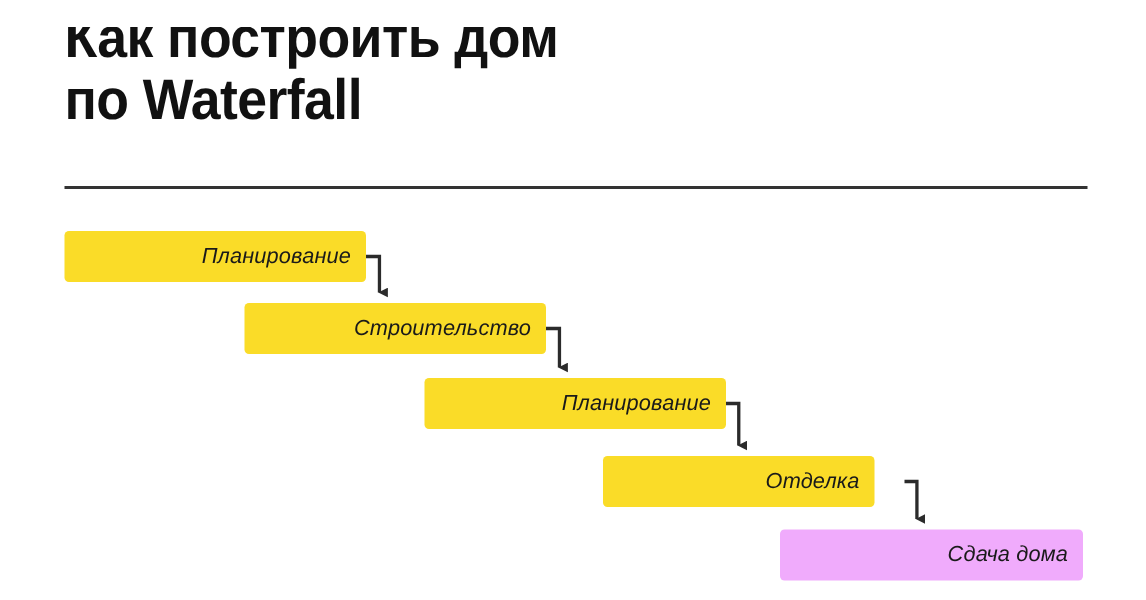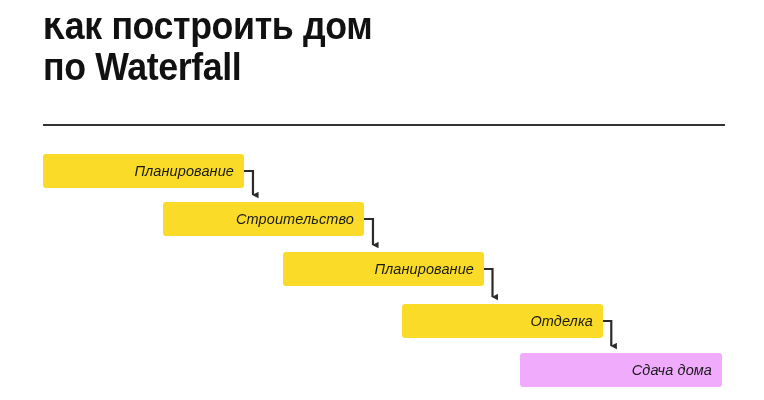--- a/index.html
+++ b/index.html
@@ -130,21 +130,21 @@
     </svg>
   <div class="step-box" style="left: 43px; top: 136px; width: 201px; background: rgb(250, 220, 40);">
         <span class="step-label">Планирование</span>
       </div>
       <div class="step-box" style="left: 163px; top: 184px; width: 201px; background: rgb(250, 220, 40);">
         <span class="step-label">Строительство</span>
       </div>
       <div class="step-box" style="left: 283px; top: 234px; width: 201px; background: rgb(250, 220, 40);">
         <span class="step-label">Планирование</span>
       </div>
-      <div class="step-box" style="left: 402px; top: 286px; width: 201px; background: rgb(250, 220, 40);">
+      <div class="step-box" style="left: 402px; top: 286px; width: 181px; background: rgb(250, 220, 40);">
         <span class="step-label">Отделка</span>
       </div>
       <div class="step-box" style="left: 520px; top: 335px; width: 202px; background: #f0abfc;">
         <span class="step-label">Сдача дома</span>
       </div>
     </div>
 
   <div class="footer-caption">ВЫБОР СРЕДЫ: ИНСТРУМЕНТЫ</div>
 
 </div>

